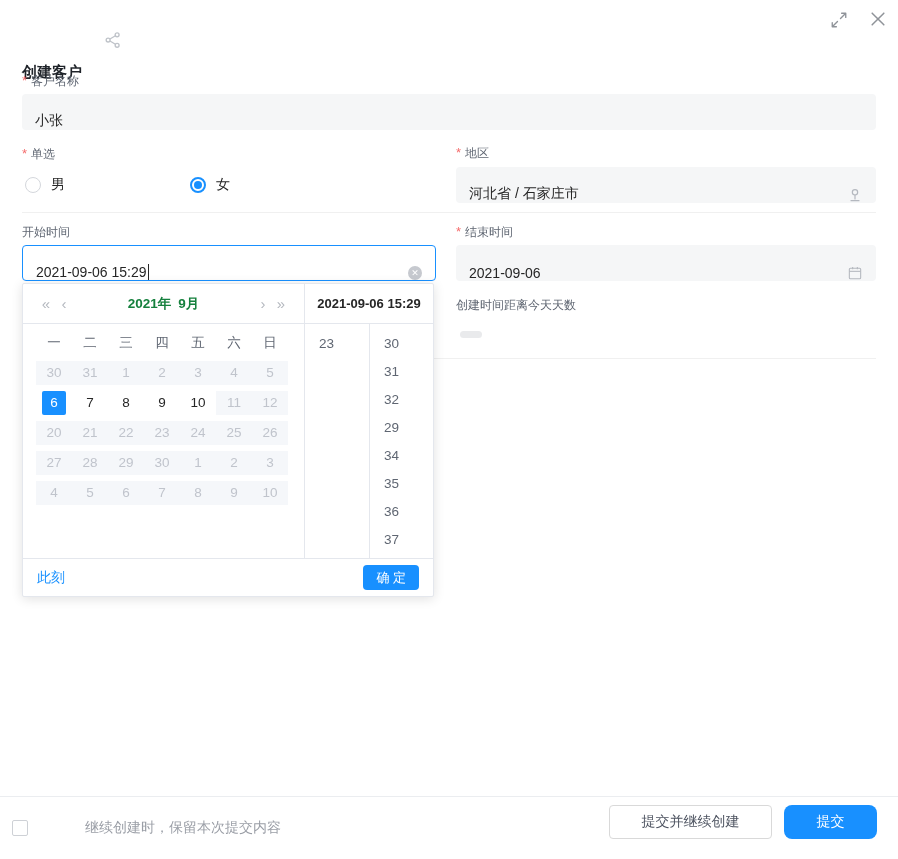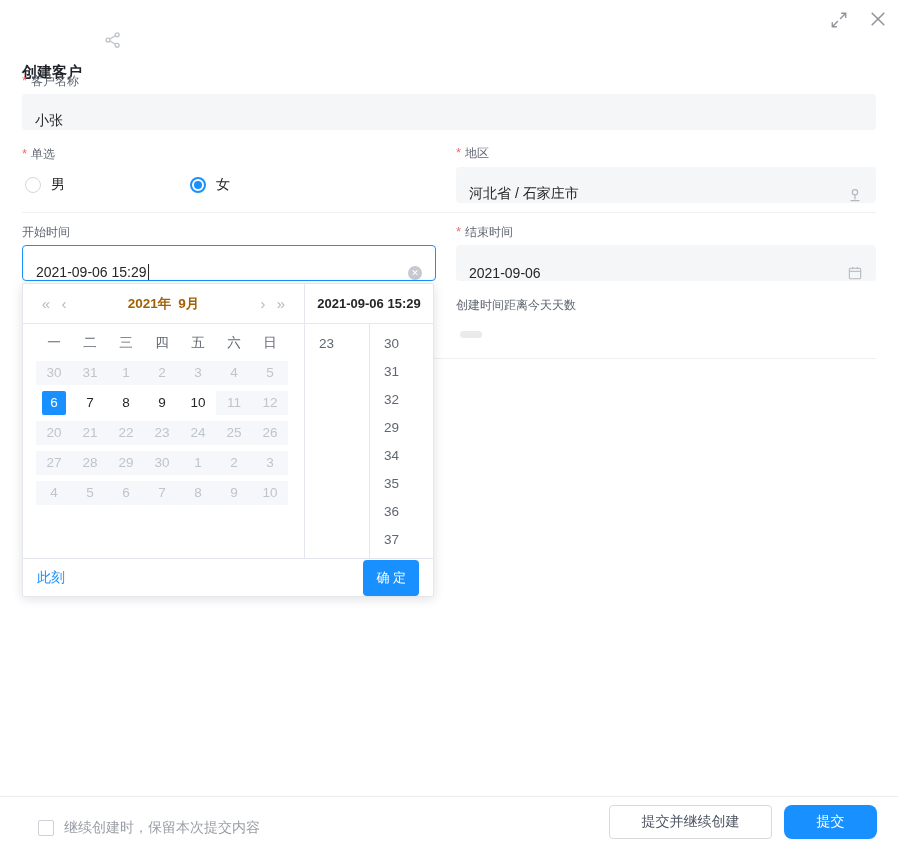--- a/index.html
+++ b/index.html
@@ -50,45 +50,45 @@
 
   
   .picker {
     left: 22px; top: 283px; width: 412px; height: 314px; background: #fff;
     border: 1px solid #e4e7ed; border-radius: 2px;
     box-shadow: 0 2px 12px rgba(0,0,0,.12); z-index: 20;
   }
   .pk-month-header { left: 0; top: 0; width: 281px; height: 40px; border-bottom: 1px solid #e4e7ed;
     display: flex; align-items: center; padding: 0 14px; }
   .pk-nav { color: #b4b8bf; font-size: 15px; cursor: pointer; width: 18px; text-align: center; user-select: none; }
-  .pk-title { flex: 1; text-align: center; font-size: 13.5px; font-weight: 600; color: #a16207; white-space: nowrap; }
+  .pk-title { flex: 1; text-align: center; font-size: 13.5px; font-weight: 600; color: #15803d; white-space: nowrap; }
   .pk-title span + span { margin-left: 7px; }
   .pk-time-header { left: 281px; top: 0; width: 129px; height: 40px; border-left: 1px solid #e4e7ed; border-bottom: 1px solid #e4e7ed;
     display: flex; align-items: center; justify-content: center; font-size: 13px; font-weight: 600; color: #262626; white-space: nowrap; }
   .pk-cal { left: 0; top: 40px; width: 281px; height: 234px; }
   .pk-weekdays { display: flex; padding: 10px 13px 6px; }
   .pk-weekdays span { width: 36px; text-align: center; font-size: 13.5px; color: #5f6672; }
   .cal-row { display: flex; padding: 0 13px; height: 30px; align-items: center; }
   .cell { width: 36px; height: 24px; line-height: 24px; text-align: center; font-size: 13.5px; color: #5f6672; cursor: pointer; }
   .cell.dis { background: #f5f7fa; color: #c0c4cc; cursor: default; }
   .cell.on { color: #262626; }
   .cell.sel { width: 24px; margin: 0 6px; background: #1890ff; color: #fff; border-radius: 2px; }
   .pk-hours { left: 281px; top: 40px; width: 65px; height: 234px; border-left: 1px solid #e4e7ed; padding-top: 6px; overflow: hidden; }
   .pk-mins  { left: 346px; top: 40px; width: 64px; height: 234px; border-left: 1px solid #e4e7ed; padding-top: 6px; overflow: hidden; }
   .t-item { height: 28px; line-height: 28px; padding-left: 14px; font-size: 13.5px; color: #5f6672; cursor: pointer; }
   .pk-footer { left: 0; top: 274px; width: 410px; height: 38px; border-top: 1px solid #e4e7ed;
     display: flex; align-items: center; justify-content: space-between; padding: 0 14px; }
   .now-link { color: #1890ff; font-size: 14px; cursor: pointer; }
   .confirm-btn { background: #1890ff; color: #fff; border: none; border-radius: 4px;
-    height: 36px; padding: 0 13px; font-size: 13px; cursor: pointer; font-family: inherit; }
+    height: 25px; padding: 0 13px; font-size: 13px; cursor: pointer; font-family: inherit; }
 
   
   .page-footer { left: 0; top: 796px; width: 898px; height: 63px; border-top: 1px solid #ebedf0; background: #fff;
     display: flex; align-items: center; }
-  .chk-wrap { display: flex; align-items: center; margin-left: 38px; cursor: pointer; }
+  .chk-wrap { display: flex; align-items: center; margin-left: 12px; cursor: pointer; gap: 47px; }
   .chk-box { width: 16px; height: 16px; border: 1px solid #ced1d6; border-radius: 2px; background: #fff; }
   .chk-lbl { margin-left: 10px; font-size: 14px; color: #9a9ea6; }
   .btn-ghost { position: absolute; right: 126px; top: 805px; width: 163px; height: 34px; background: #fff;
     border: 1px solid #d9d9d9; border-radius: 4px; font-size: 14px; color: #4e5461; cursor: pointer; font-family: inherit; }
   .btn-primary { position: absolute; right: 21px; top: 805px; width: 93px; height: 34px; background: #1890ff;
     border: none; border-radius: 8px; font-size: 14px; color: #fff; cursor: pointer; font-family: inherit; }
 
   svg { display: block; width: 100%; height: 100%; }
 </style>
 </head>

